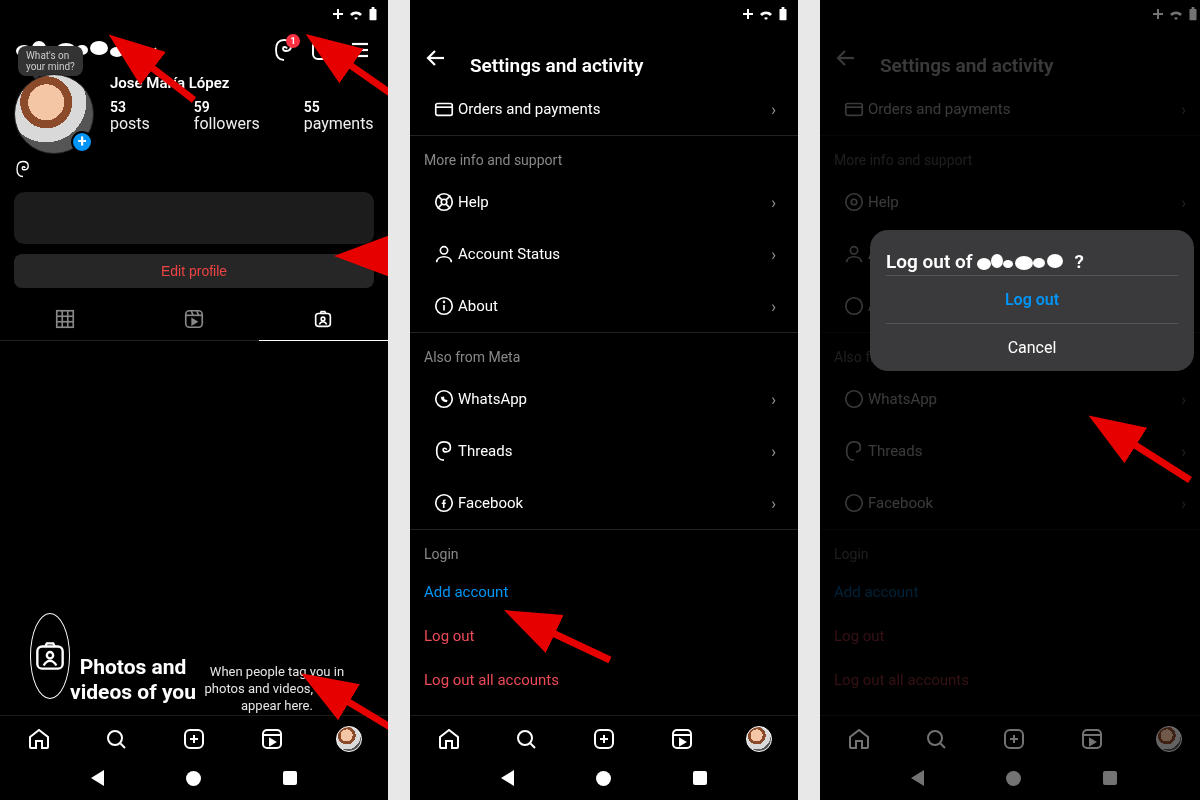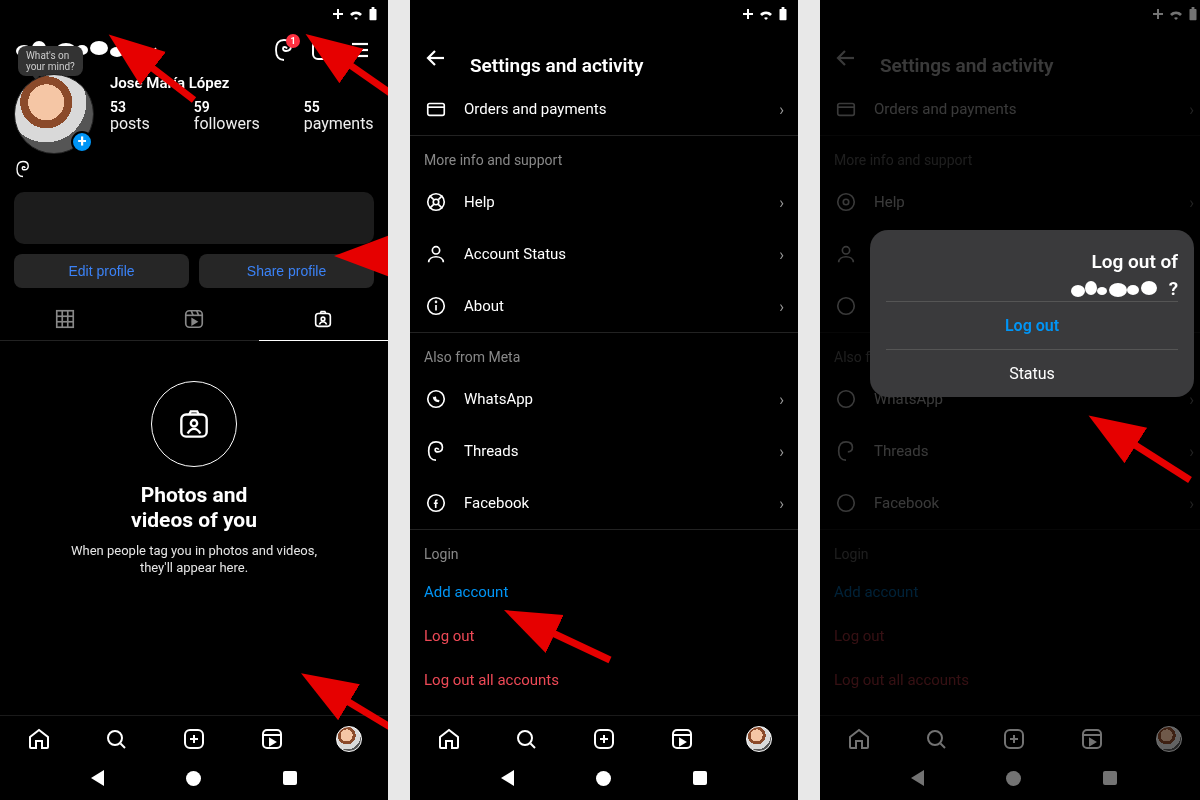--- a/index.html
+++ b/index.html
@@ -121,33 +121,33 @@
   .bio-box {
     margin: 10px 14px 0 14px;
     height: 52px;
     background: #1c1c1c;
     border-radius: 10px;
   }
   .action-row { display:flex; gap:10px; padding: 10px 14px; }
   .action-btn {
     flex:1;
     background:#262626;
-    color:#3b82f6;
+    color:#ef4444;
     border:none;
     border-radius:8px;
     padding:9px 0;
     font-size:14px;
     font-weight:500;
   }
   .tabs-row { display:flex; }
   .tab { flex:1; display:flex; justify-content:center; padding:10px 0; border-bottom:1px solid #222; }
   .tab.active { border-bottom:1.5px solid #fff; }
   .empty-state {
     flex:1;
-    display:flex; flex-direction:column; align-items:center;
+    display:flex; flex-direction:row; align-items:flex-end;
     padding: 40px 30px 0 30px;
     text-align:center;
   }
   .empty-circle {
     width:86px;height:86px;border:1.5px solid #fff;border-radius:50%;
     display:flex;align-items:center;justify-content:center;
     margin-bottom:16px;
   }
   .empty-title { font-size:21px; font-weight:700; margin-bottom:10px; line-height:1.2;}
   .empty-sub { font-size:13px; color:#e5e5e5; line-height:1.3; max-width:260px;}
@@ -178,22 +178,22 @@
   .android-nav .sq { width:14px;height:14px;background:#fff;border-radius:2px; }
   
   .settings-header {
     display:flex; align-items:center; gap:22px;
     padding: 10px 14px 6px 14px;
   }
   .settings-title { font-size:19px; font-weight:600;margin-top:16px; }
   .settings-body { flex:1; overflow:hidden; }
   .list-item {
     display:flex; align-items:center;
-    padding: 14px 14px;
-    gap:16px;
+    padding: 14px 22px;
+    gap:2px;
   }
   .list-item .li-icon { width:24px;height:24px; display:flex;align-items:center;justify-content:center; flex-shrink:0;}
   .list-item .li-label { flex:1; font-size:15px; }
   .list-item .li-chev { color:#999; }
   .section-header {
     color:#888; font-size:14px;
     padding: 16px 14px 8px 14px;
     border-top: 0.5px solid #222;
   }
   .link-item { padding:13px 14px; font-size:15px; }
@@ -214,21 +214,21 @@
     position:absolute;
     left:50px; right:14px;
     top:230px;
     background:#3a3a3c;
     border-radius:18px;
     padding:20px 16px 0 16px;
     z-index:10;
     text-align:center;
     color:#fff;
   }
-  .dialog-title-row { font-size:19px; font-weight:600; line-height:1.3; display:flex; flex-direction:column; align-items:flex-end; gap:2px; }
+  .dialog-title-row { font-size:19px; font-weight:600; line-height:1.3; display:flex; flex-direction:row; align-items:flex-end; gap:2px; }
   .dialog-sub { font-size:12.5px; color:#ccc; margin:10px 6px 16px 6px; line-height:1.3;}
   .dialog-btn {
     border-top:0.5px solid #555;
     padding:14px 0;
     font-size:16px;
   }
   .dialog-btn.primary { color:#0095f6; font-weight:600; }
   .redact-inline {
     display:inline-block;
     width:100px;height:22px;
@@ -327,21 +327,20 @@
   <div class="threads-row">
     <svg class="threads-icon" viewBox="0 0 24 24" fill="none" stroke="#fff" stroke-width="1.8">
         <path d="M12 22c-5 0-8-3-8-10S7 2 12 2c4 0 7 2 7 6 0 3-2 5-5 5-2 0-3-1-3-2.5 0-2 3-2 4 0"></path>
       </svg>
   </div>
 
   <div class="bio-box"></div>
 
   <div class="action-row">
     <button class="action-btn">Edit profile</button>
-    <button class="action-btn">Share profile</button>
   </div>
 
   <div class="tabs-row">
     <div class="tab">
       <svg width="22" height="22" viewBox="0 0 24 24" stroke="#888" stroke-width="1.8" fill="none">
           <rect x="3" y="3" width="18" height="18"></rect>
           <line x1="9" y1="3" x2="9" y2="21"></line>
           <line x1="15" y1="3" x2="15" y2="21"></line>
           <line x1="3" y1="9" x2="21" y2="9"></line>
           <line x1="3" y1="15" x2="21" y2="15"></line>
@@ -726,21 +725,21 @@
           <span class="blob" style="left:2px;top:6px;width:14px;height:12px"></span>
           <span class="blob" style="left:16px;top:2px;width:12px;height:14px"></span>
           <span class="blob" style="left:28px;top:8px;width:10px;height:8px"></span>
           <span class="blob" style="left:40px;top:4px;width:18px;height:14px"></span>
           <span class="blob" style="left:58px;top:6px;width:12px;height:10px"></span>
           <span class="blob" style="left:72px;top:2px;width:16px;height:14px"></span>
         </span>?
       </span>
     </div>
     <div class="dialog-btn primary">Log out</div>
-    <div class="dialog-btn">Status</div>
+    <div class="dialog-btn">Cancel</div>
   </div>
 
   <div class="arrow" style="left:290px;top:430px">
     <svg width="90" height="60">
         <line x1="80" y1="50" x2="14" y2="8" stroke="#e60000" stroke-width="7" marker-end="url(#ah1)"></line>
       </svg>
   </div>
 </div>
 
 </body></html>

